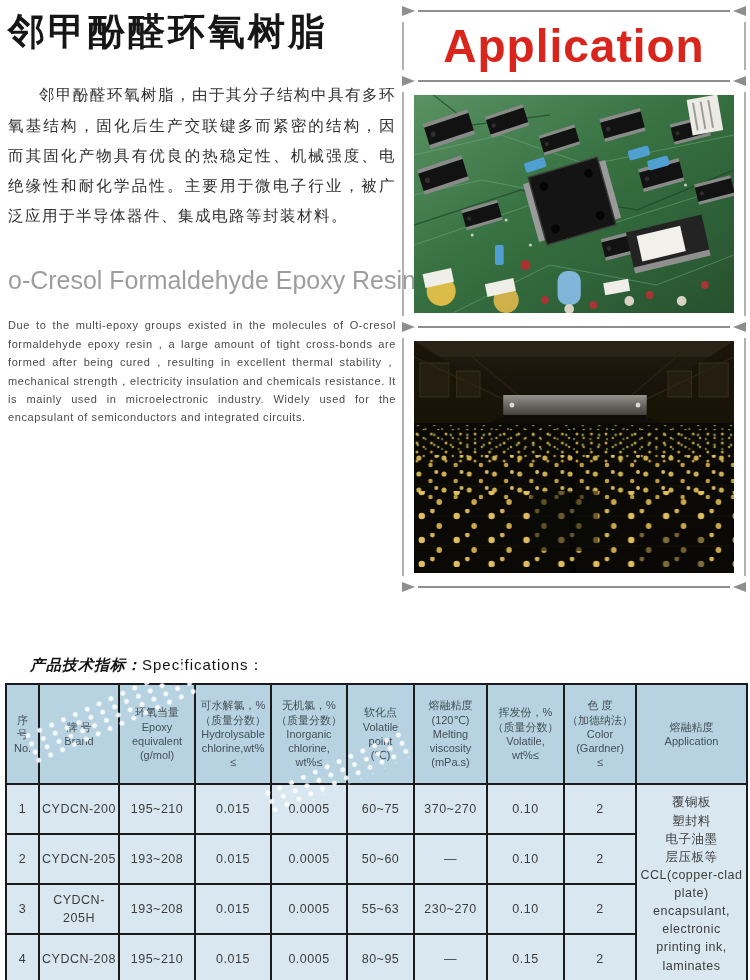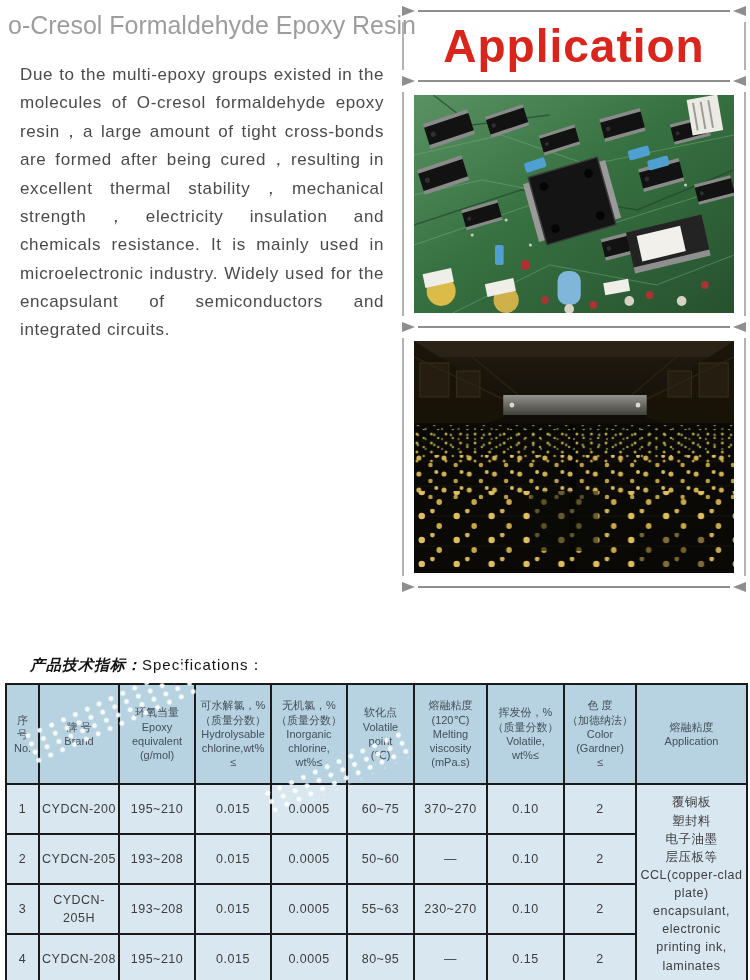--- a/index.html
+++ b/index.html
@@ -15,22 +15,22 @@
   }
   .cn-paragraph{
     font-size:15.5px;color:#303030;line-height:1.95;letter-spacing:1.5px;
     text-align:justify;text-indent:2em;margin:0 0 34px 0;
   }
   .en-subtitle{
     font-size:26px;font-weight:400;color:#9d9d9d;letter-spacing:0px;
     margin:0 0 20px 0;transform:scaleX(.96);transform-origin:left center;white-space:nowrap;
   }
   .en-paragraph{
-    font-size:17px;color:#4a4a4a;line-height:1.67;letter-spacing:.6px;
-    text-align:justify;margin:12px;
+    font-size:11px;color:#4a4a4a;line-height:1.67;letter-spacing:.6px;
+    text-align:justify;margin:0;
   }
   
   .right-col{position:absolute;left:402px;top:6px;width:344px;}
   .hmark{display:flex;align-items:center;height:10px;}
   .hmark .tri-l{width:0;height:0;border-top:5px solid transparent;border-bottom:5px solid transparent;border-left:13px solid #8e8e8e;}
   .hmark .tri-r{width:0;height:0;border-top:5px solid transparent;border-bottom:5px solid transparent;border-right:13px solid #8e8e8e;}
   .hmark .line{flex:1;height:2px;background:#8e8e8e;margin:0 3px;}
   .sidebars{position:relative;}
   .sidebars::before,.sidebars::after{
     content:"";position:absolute;top:5px;bottom:5px;width:2px;background:#b2b2b2;
@@ -71,20 +71,22 @@
     background-image:radial-gradient(circle at 3px 3px,#fff 2.1px,rgba(255,255,255,0) 2.9px);
     background-size:13px 9px;
   }
   .dots.d1{left:18px;top:40px;width:180px;height:34px;}
   .dots.d2{left:258px;top:104px;width:150px;height:28px;}
 </style>
 </head>
 <body>
 
 <div class="left-col">
+  <h1 class="cn-title">邻甲酚醛环氧树脂</h1>
+  <p class="cn-paragraph">邻甲酚醛环氧树脂，由于其分子结构中具有多环氧基结构，固化后生产交联键多而紧密的结构，因而其固化产物具有优良的热稳定性、机械强度、电绝缘性和耐化学品性。主要用于微电子行业，被广泛应用于半导体器件、集成电路等封装材料。</p>
   <h2 class="en-subtitle">o-Cresol Formaldehyde Epoxy Resin</h2>
   <p class="en-paragraph">Due to the multi-epoxy groups existed in the molecules of O-cresol formaldehyde epoxy resin，a large amount of tight cross-bonds are formed after being cured，resulting in excellent thermal stability，mechanical strength，electricity insulation and chemicals resistance.  It is mainly used in microelectronic industry.  Widely used for the encapsulant of semiconductors and integrated circuits.</p>
 </div>
 
 <div class="right-col">
 
   <div class="hmark">
     <span class="tri-l"></span>
     <span class="line"></span>
     <span class="tri-r"></span>

